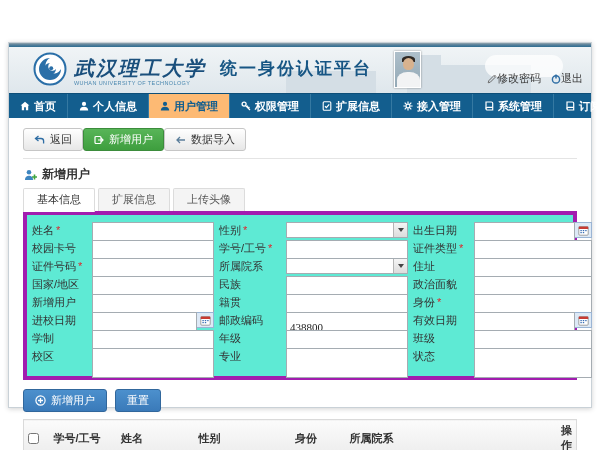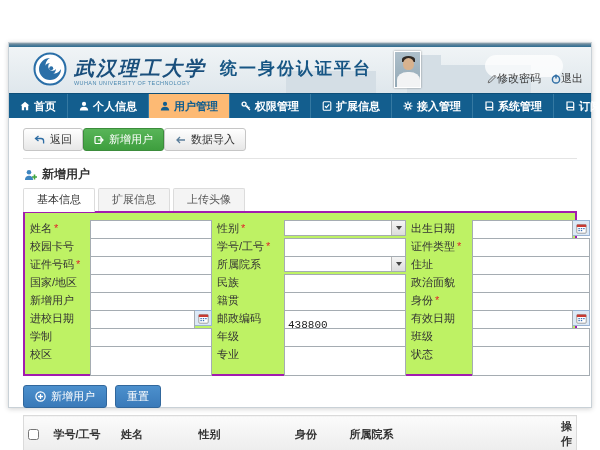--- a/index.html
+++ b/index.html
@@ -45,27 +45,27 @@
   .btn svg { display:block; }
   .btn-green { background:linear-gradient(180deg,#58b558,#3e9e3e); border-color:#3c8c3c; color:#fff; }
 
   .section-title { display:flex; align-items:center; gap:5px; padding:7px 1px 5px 1px; font-size:12px; font-weight:bold; color:#333; }
 
   .tabs { display:flex; position:relative; z-index:2; }
   .tab { font-size:11px; color:#555; background:#f4f4f4; border:1px solid #dcdcdc; border-bottom:none;
          border-radius:2px 2px 0 0; padding:3px 13px 4px 13px; margin-right:3px; cursor:pointer; }
   .tab.active { background:#fff; color:#333; font-weight:normal; margin-bottom:-1px; padding-bottom:5px; }
 
-  .panel { border:2px solid #a21caf; background:#bef264; padding:7px 5px 12px 5px; position:relative; z-index:1; }
+  .panel { border:4px solid #a21caf; background:#5eead4; padding:7px 5px 12px 5px; position:relative; z-index:1; }
 
   .form-grid { display:grid; grid-template-columns:55px 122px 62px 122px 56px 118px; column-gap:5px; row-gap:2px; align-items:center; }
   .f-label { font-size:11px; color:#333; white-space:nowrap; }
   .star { color:#e0242b; margin-left:2px; font-size:11px; }
   .ctrl { height:16px; display:flex; }
-  .inp { flex:1; width:100%; height:30px; border:1px solid #a5acb2; font-size:11px; font-family:Liberation Mono, monospace; padding:0 3px; color:#222; background:#fff; outline:none; }
+  .inp { flex:1; width:100%; height:30px; border:1px solid #a5acb2; font-size:11px; font-family:Liberation Serif, serif; padding:0 3px; color:#222; background:#fff; outline:none; }
   .sel { flex:1; display:flex; border:1px solid #a5acb2; background:#fff; }
   .sel .sel-val { flex:1; }
   .sel .sel-arrow { width:14px; background:linear-gradient(180deg,#f5f5f5,#dcdcdc); border-left:1px solid #b5b5b5; display:flex; align-items:center; justify-content:center; cursor:pointer; }
   .sel .sel-arrow i { width:0; height:0; border-left:3px solid transparent; border-right:3px solid transparent; border-top:4px solid #444; }
   .date-btn { width:17px; background:#dde9f6; border:1px solid #9ab4d4; border-left:none; display:flex; align-items:center; justify-content:center; cursor:pointer; }
 
   .form-actions { display:flex; gap:8px; margin:9px 0 7px 0; }
   .btn-blue { display:inline-flex; align-items:center; gap:5px; font-size:11px; color:#fff;
               background:linear-gradient(180deg,#4c90cd,#3a7ab9); border:1px solid #31679c; border-radius:3px;
               padding:3px 11px; cursor:pointer; }

